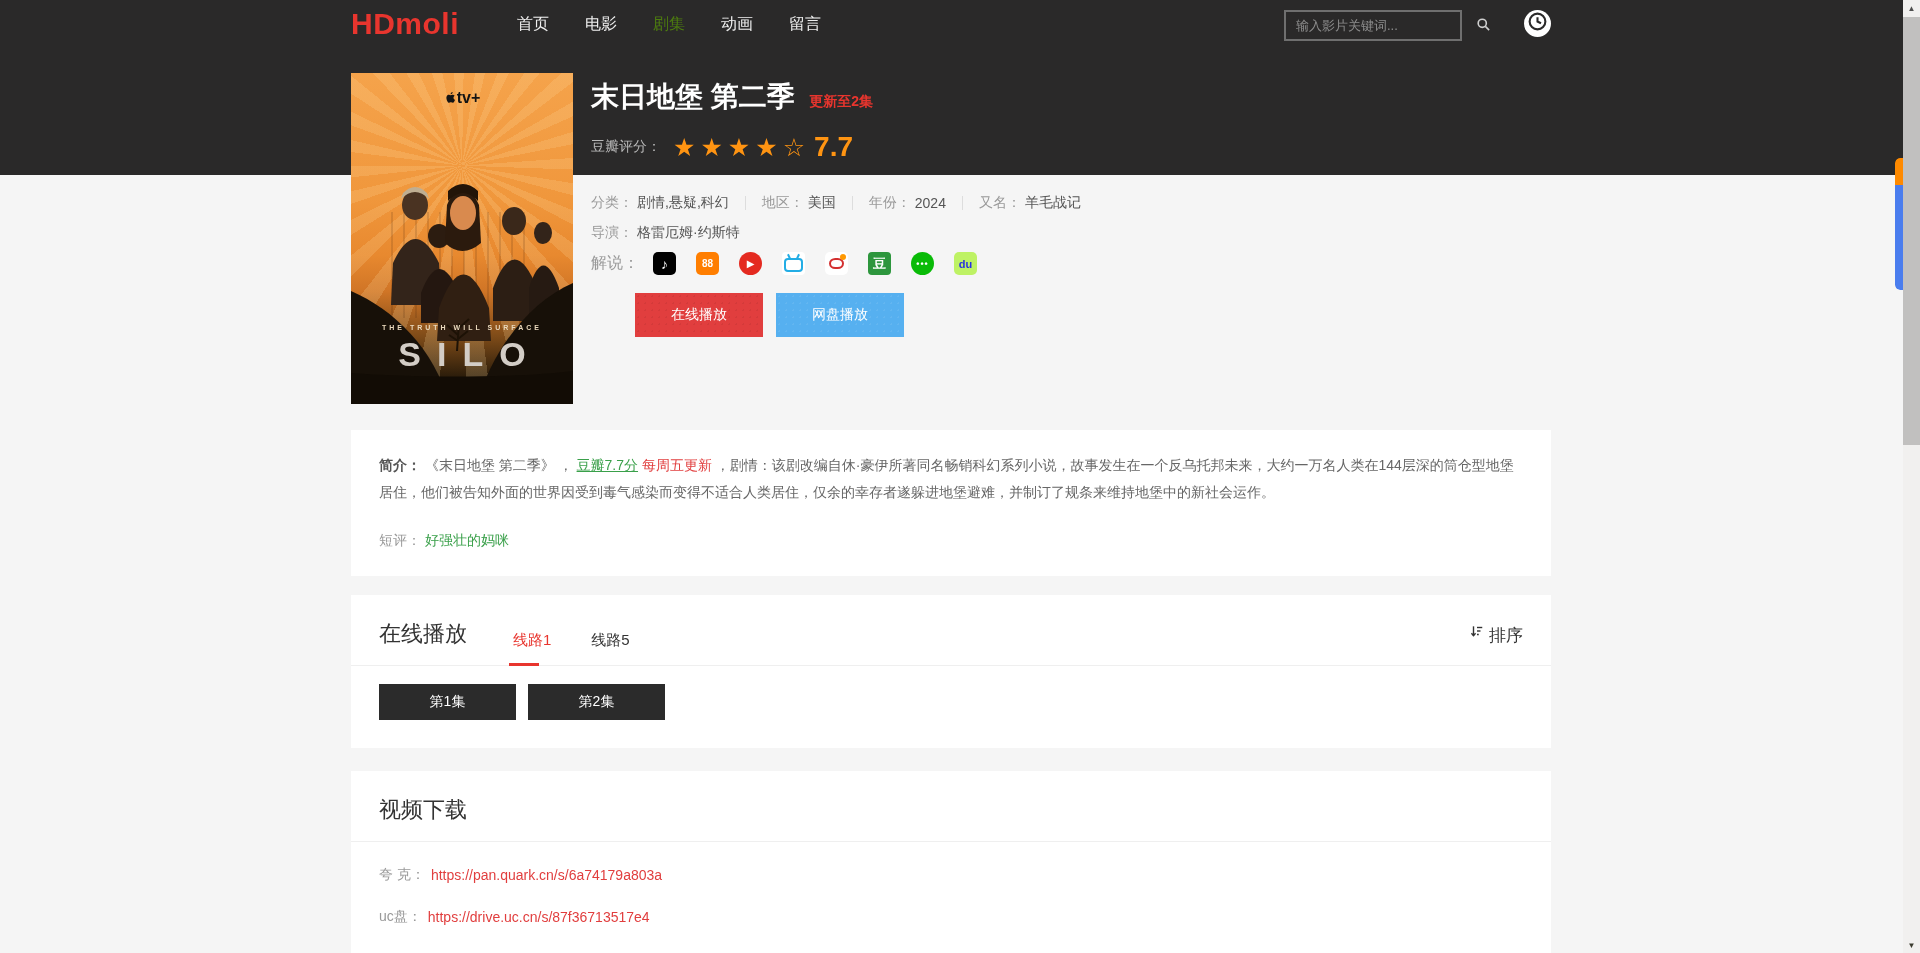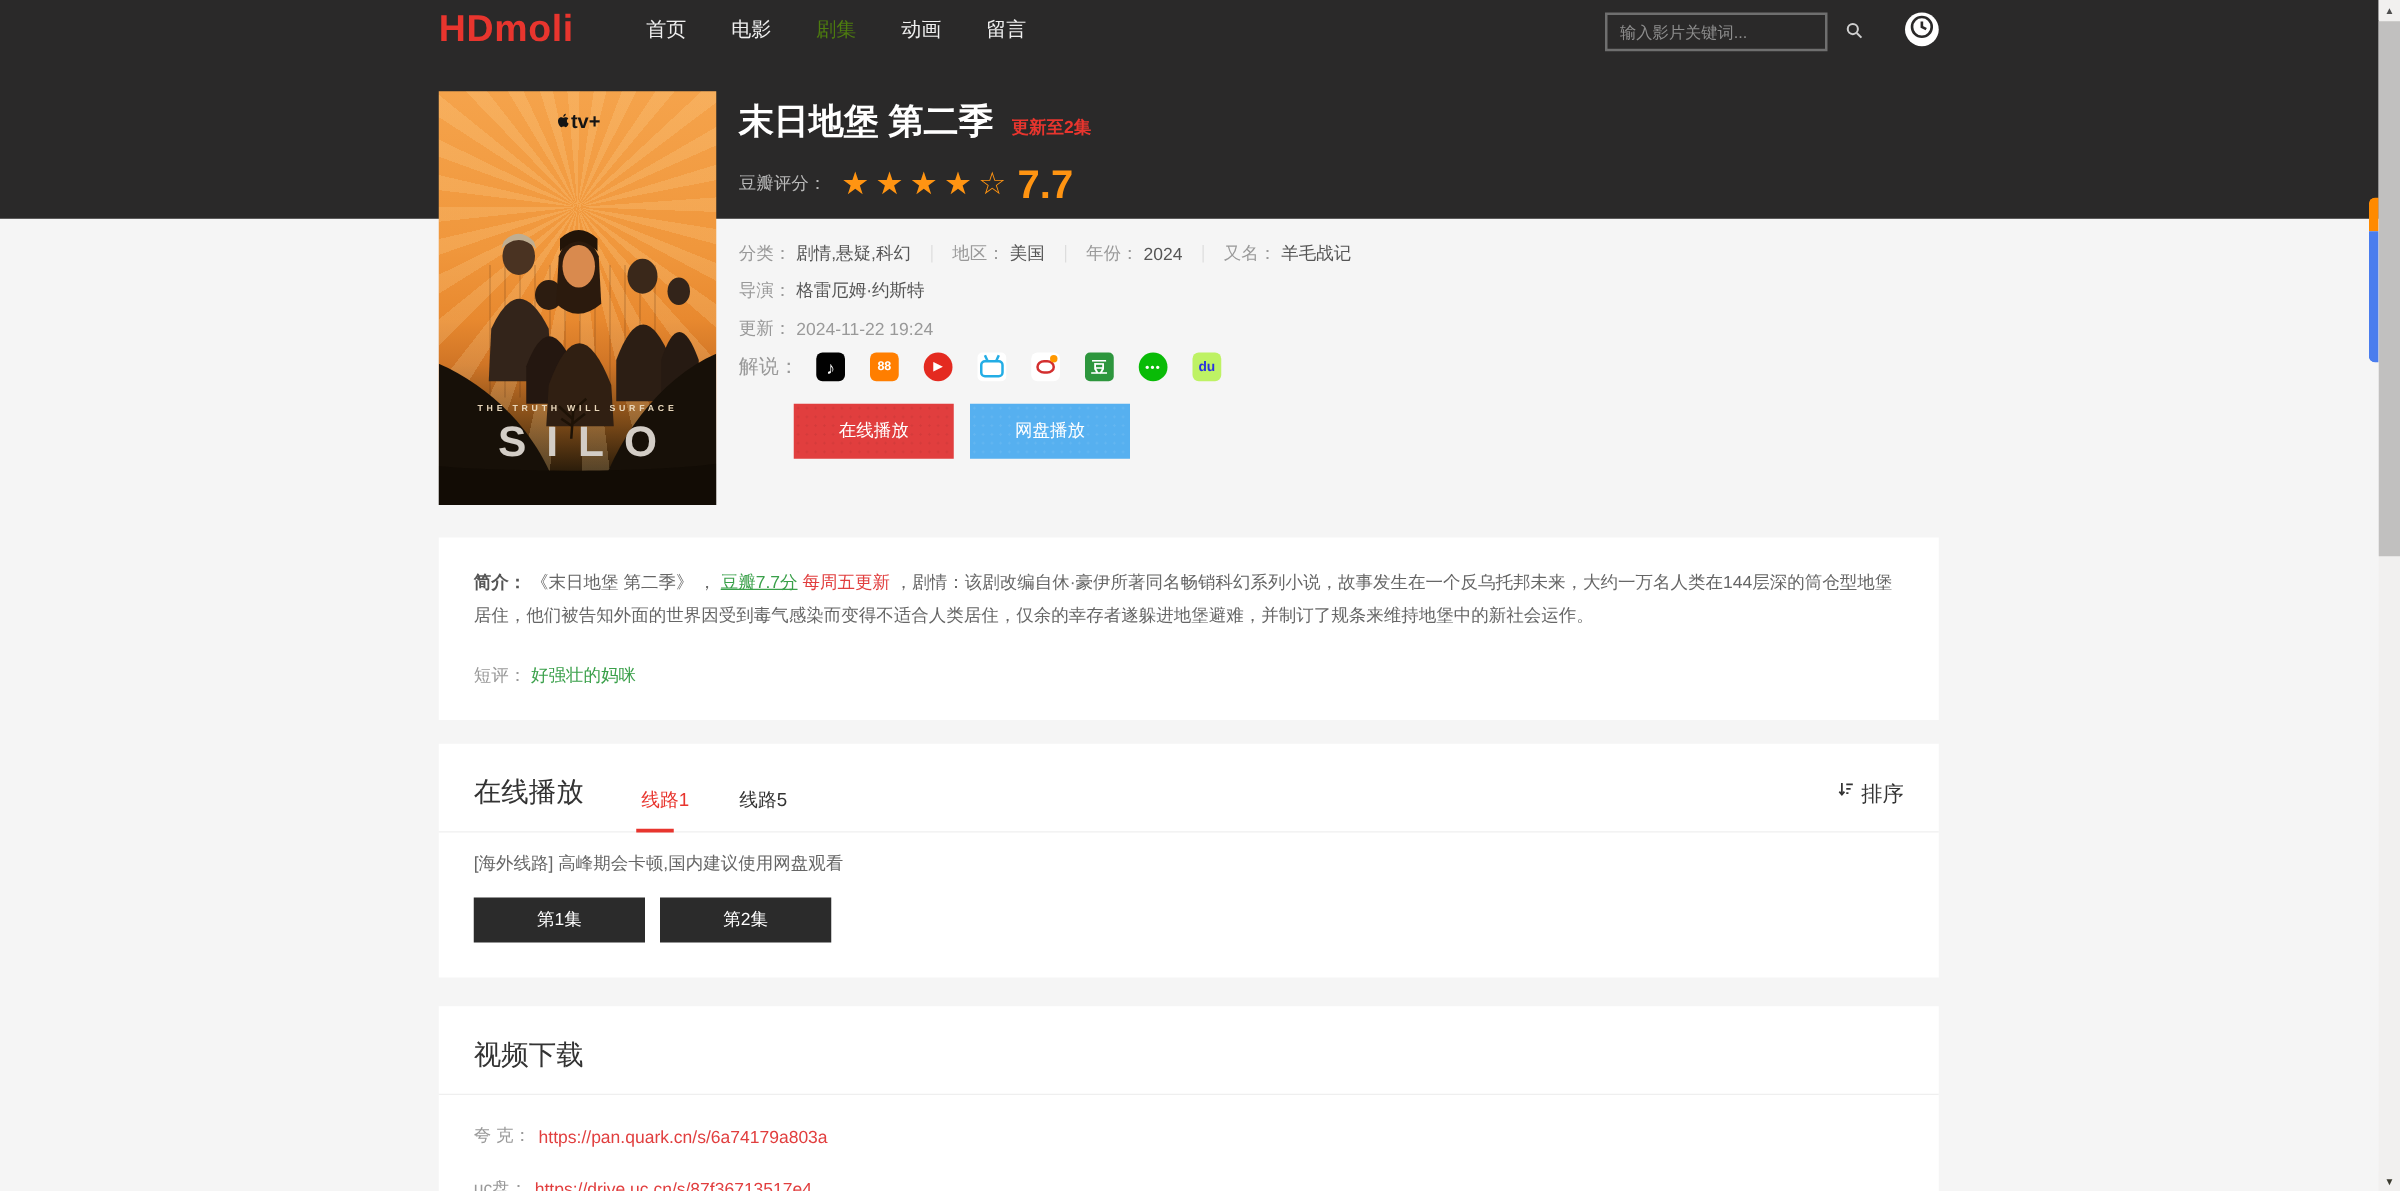--- a/index.html
+++ b/index.html
@@ -35,21 +35,21 @@
   .poster .big-title { position:absolute; top:262px; width:100%; text-align:center; color:#d3cdc6; font-size:34px; font-weight:bold; letter-spacing:16px; text-indent:16px; }
 
   .info { margin-left:18px; flex:1; }
   .title-row { padding-top:30px; }
   .title-row h1 { display:inline; color:#fff; font-size:28px; font-weight:bold; }
   .badge { color:#e8352e; font-size:14px; margin-left:10px; font-weight:bold; }
   .rating-row { margin-top:11px; display:flex; align-items:center; height:40px; }
   .rating-label { color:#b9b9b9; font-size:14px; }
   .stars { margin-left:12px; font-size:25px; color:#ff9412; letter-spacing:5px; line-height:1; }
   .star-empty { color:#ff9412; }
-  .score { color:#ff9412; font-size:32px; font-weight:bold; margin-left:4px; }
+  .score { color:#ff9412; font-size:28px; font-weight:bold; margin-left:4px; }
 
   .meta-row { margin-top:12px; font-size:14px; color:#555; display:flex; align-items:center; }
   .meta-row.first { margin-top:27px; }
   .meta-label { color:#999; margin-right:4px; white-space:nowrap; }
   .meta-val { color:#555; }
   .meta-val.dim { color:#999; }
   .sep { display:inline-block; width:1px; height:14px; background:#ddd; margin:0 16px; }
   .icons-row { margin-top:10px; display:flex; align-items:center; }
   .sicon { width:23px; height:23px; border-radius:5px; margin-right:10px; display:flex; align-items:center; justify-content:center; color:#fff; font-size:12px; font-weight:bold; cursor:pointer; margin-left:10px; }
   .sicon:first-of-type { margin-left:14px; }
@@ -207,24 +207,20 @@
           <span class="meta-label">又名：</span>
           <span class="meta-val">羊毛战记</span>
         </div>
 
 
         <div class="meta-row">
           <span class="meta-label">导演：</span>
           <span class="meta-val">格雷厄姆·约斯特</span>
         </div>
 
-        <div class="meta-row">
-          <span class="meta-label">更新：</span>
-          <span class="meta-val dim">2024-11-22 19:24</span>
-        </div>
 
         <div class="icons-row">
           <span class="meta-label">解说：</span>
           <span class="sicon douyin">♪</span>
           <span class="sicon kuaishou">88</span>
           <span class="sicon haokan">▶</span>
           <span class="sicon bilibili">
               <span class="tvbox"></span>
             </span>
           <span class="sicon weibo">
@@ -268,21 +264,20 @@
           <svg width="14" height="14" viewBox="0 0 24 24" fill="none" stroke="#333" stroke-width="2.4">
             <line x1="6" y1="4" x2="6" y2="20"></line>
               <polyline points="2.5 16 6 20 9.5 16"></polyline>
             <line x1="12" y1="6" x2="21" y2="6"></line>
               <line x1="12" y1="12" x2="18" y2="12"></line>
               <line x1="12" y1="18" x2="15" y2="18"></line>
           </svg>
           <span>排序</span>
         </span>
       </div>
-      <div class="notice">[海外线路] 高峰期会卡顿,国内建议使用网盘观看</div>
       <div class="episodes">
         <button class="ep-btn">第1集</button>
         <button class="ep-btn">第2集</button>
       </div>
     </div>
 
     <div class="card down-card">
       <div class="card-head">
         <h2>视频下载</h2>
       </div>

